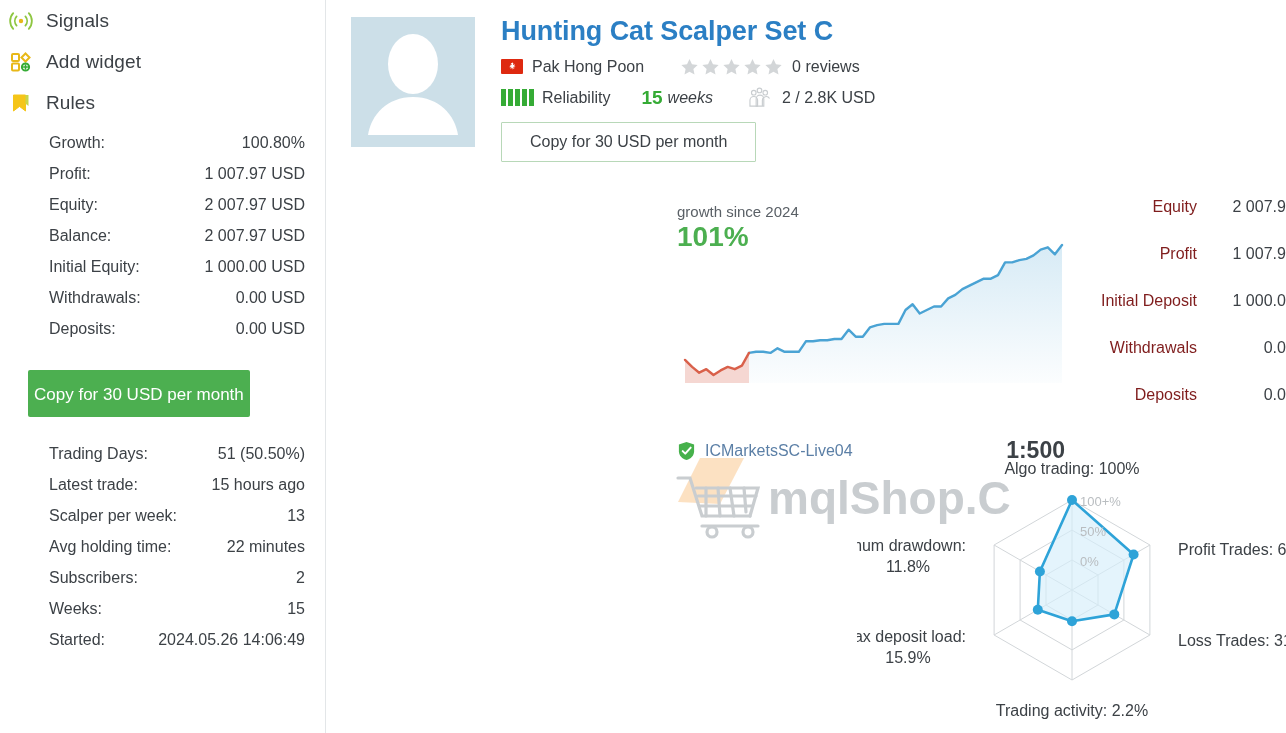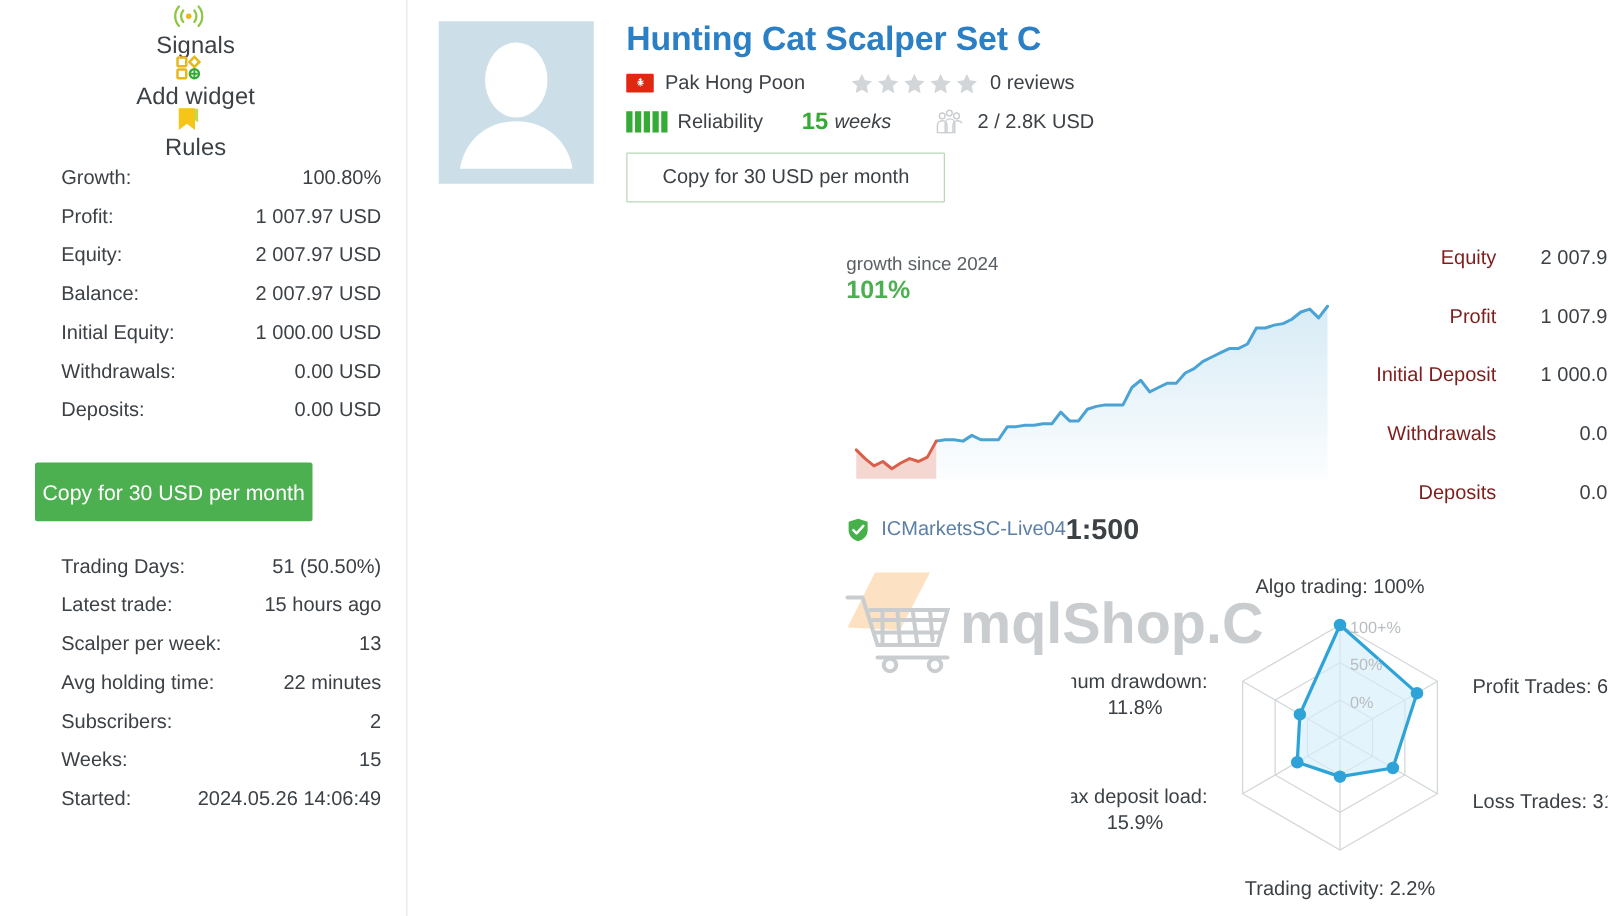--- a/index.html
+++ b/index.html
@@ -22,21 +22,20 @@
     position: absolute; left: 0; top: 0;
     width: 326px; height: 733px;
     border-right: 1px solid #e3e6e8;
     padding: 0 20px 0 6px;
   }
   .nav-item {
     display: flex; align-items: center;
     height: 41px;
     padding-left: 2px;
     cursor: pointer;
-    flex-direction: column;
   }
   .nav-ico {
     width: 26px; height: 26px;
     margin-right: 12px;
     display: flex; align-items: center; justify-content: center;
     flex: none;
   }
   .nav-label {
     font-size: 19px;
     color: #3c4146;
@@ -127,26 +126,26 @@
     color: #3c4146;
     font-size: 16px;
     cursor: pointer;
     font-family: inherit;
     border-radius: 1px;
   }
 
   
   #growth { position: absolute; left: 350px; top: 203px; width: 400px; }
   #growth-sub { font-size: 15px; color: #5a6066; }
-  #growth-pct { font-size: 20px; color: #4caf50; font-weight: bold; line-height: 1.15; margin-top: 1px; }
+  #growth-pct { font-size: 28px; color: #4caf50; font-weight: bold; line-height: 1.15; margin-top: 1px; }
   #growth-svg { position: absolute; left: 4px; top: 26px; }
   #broker-row {
-    position: absolute; left: 350px; top: 410px;
+    position: absolute; left: 350px; top: 437px;
     width: 388px;
-    display: flex; align-items: center; justify-content: flex-start;
+    display: flex; align-items: center; justify-content: space-between;
   }
   .broker-name { font-size: 16px; color: #5b7fa6; cursor: pointer; }
   .shield { margin-right: 9px; display: flex; }
   .leverage { font-size: 23px; color: #3c4146; font-weight: bold; }
 
   
   #bars { position: absolute; left: 740px; top: 183px; width: 536px; }
   .bar-row { display: flex; align-items: center; height: 47px; }
   .bar-lbl { width: 130px; text-align: right; font-size: 16px; color: #7f1d1d; white-space: nowrap; }
   .bar-amt { width: 148px; text-align: right; font-size: 16px; color: #3c4146; padding-right: 12px; white-space: nowrap; }

